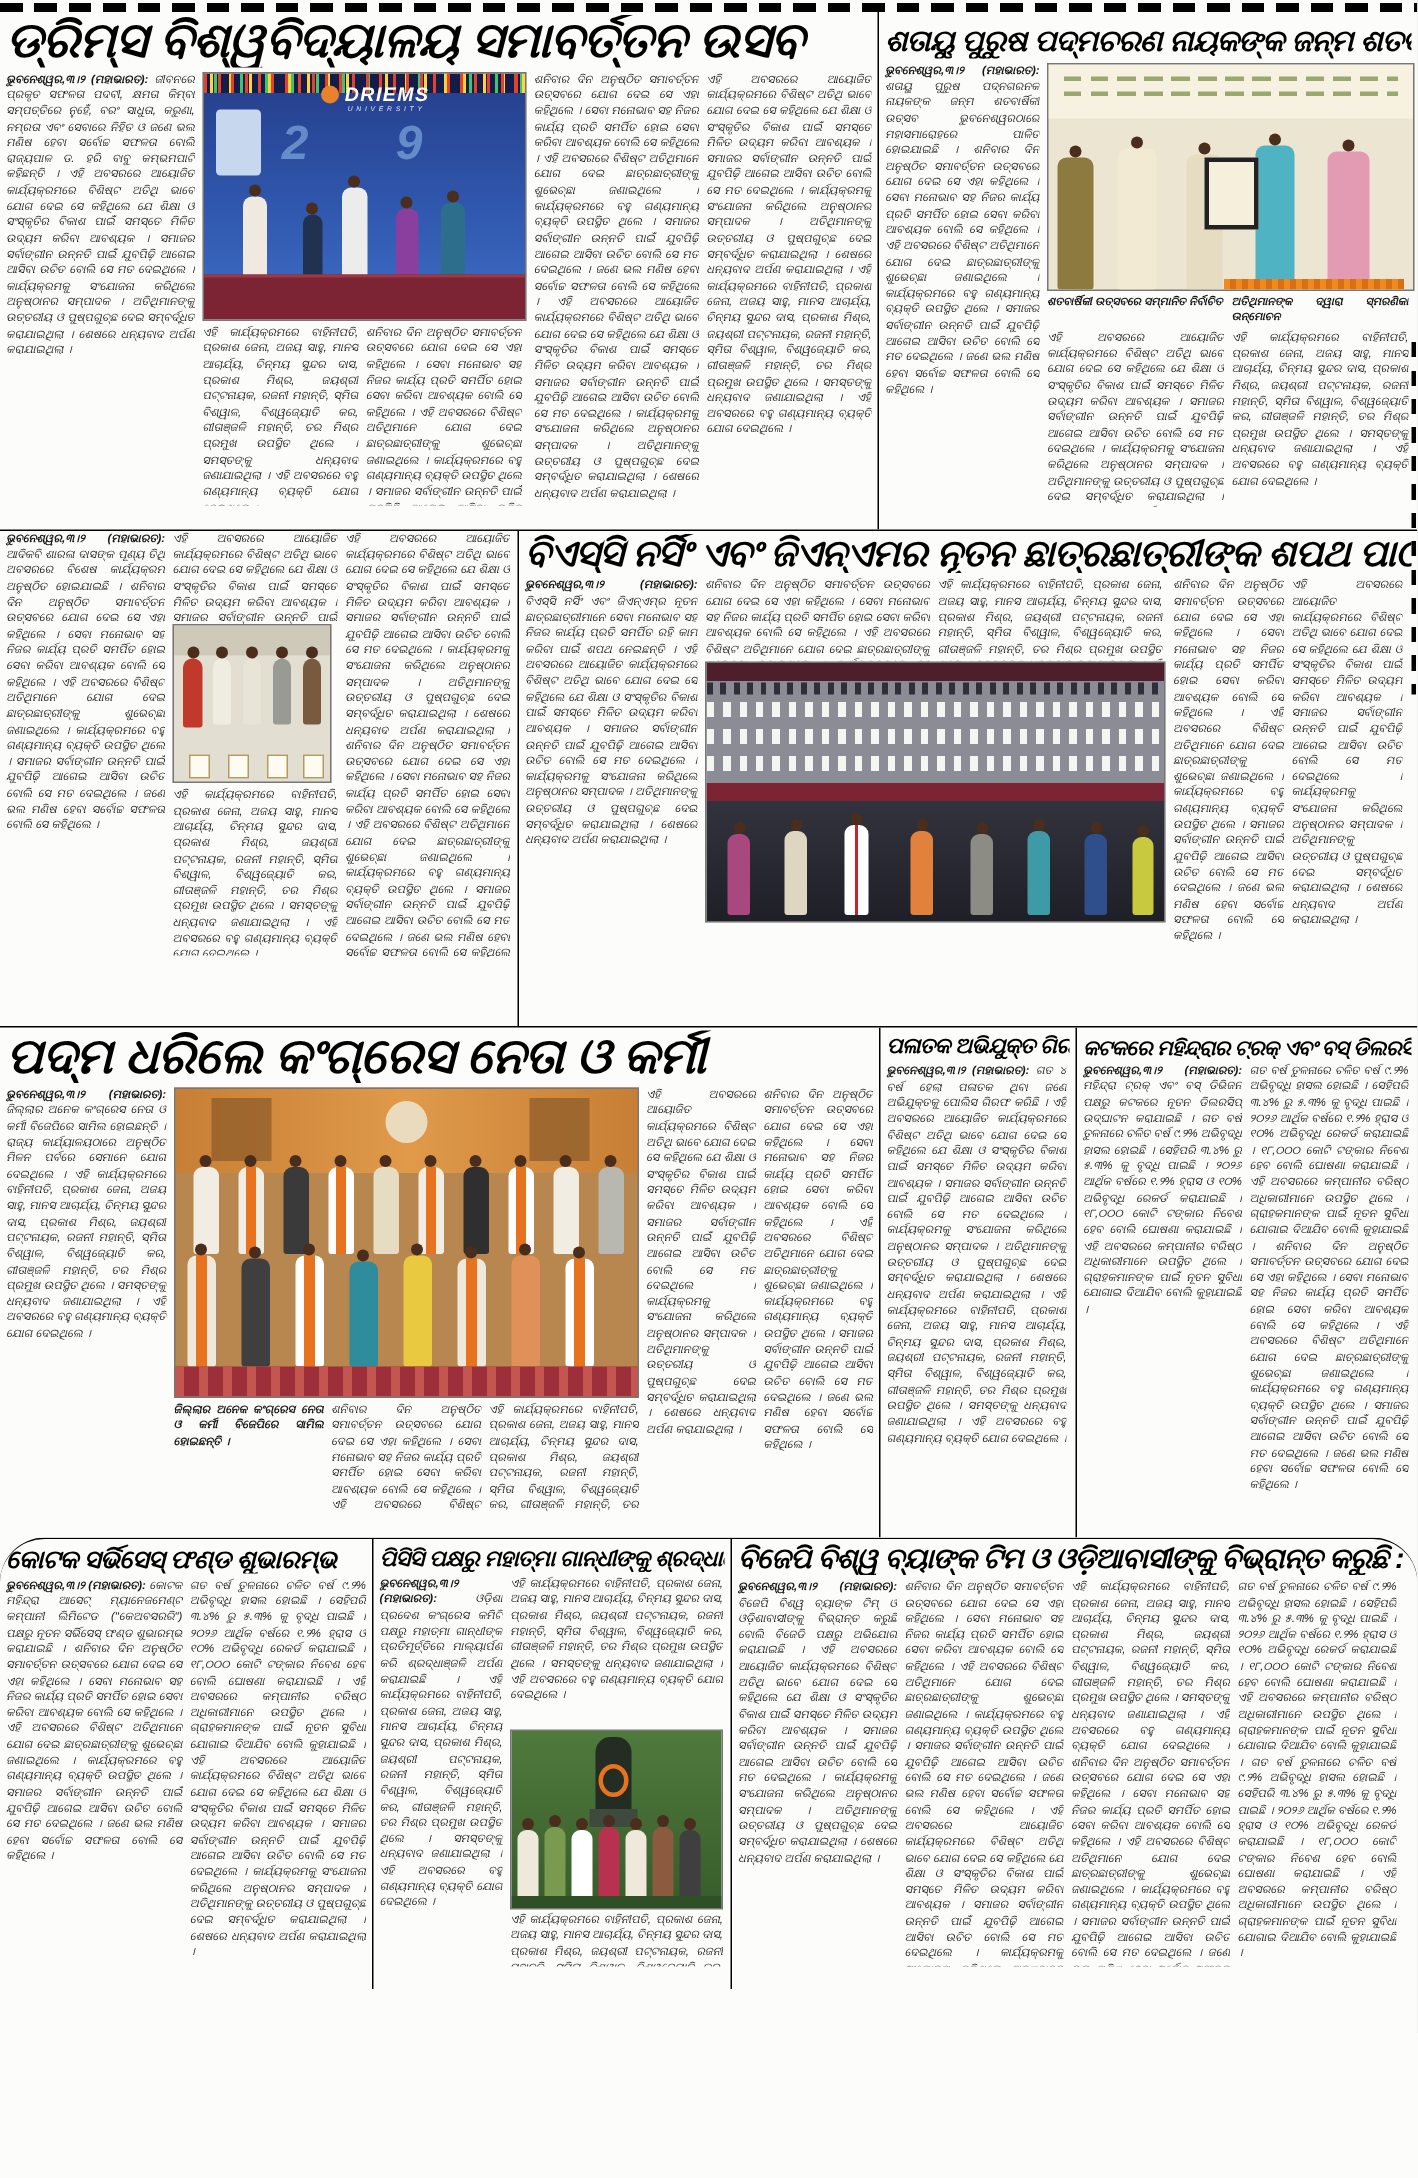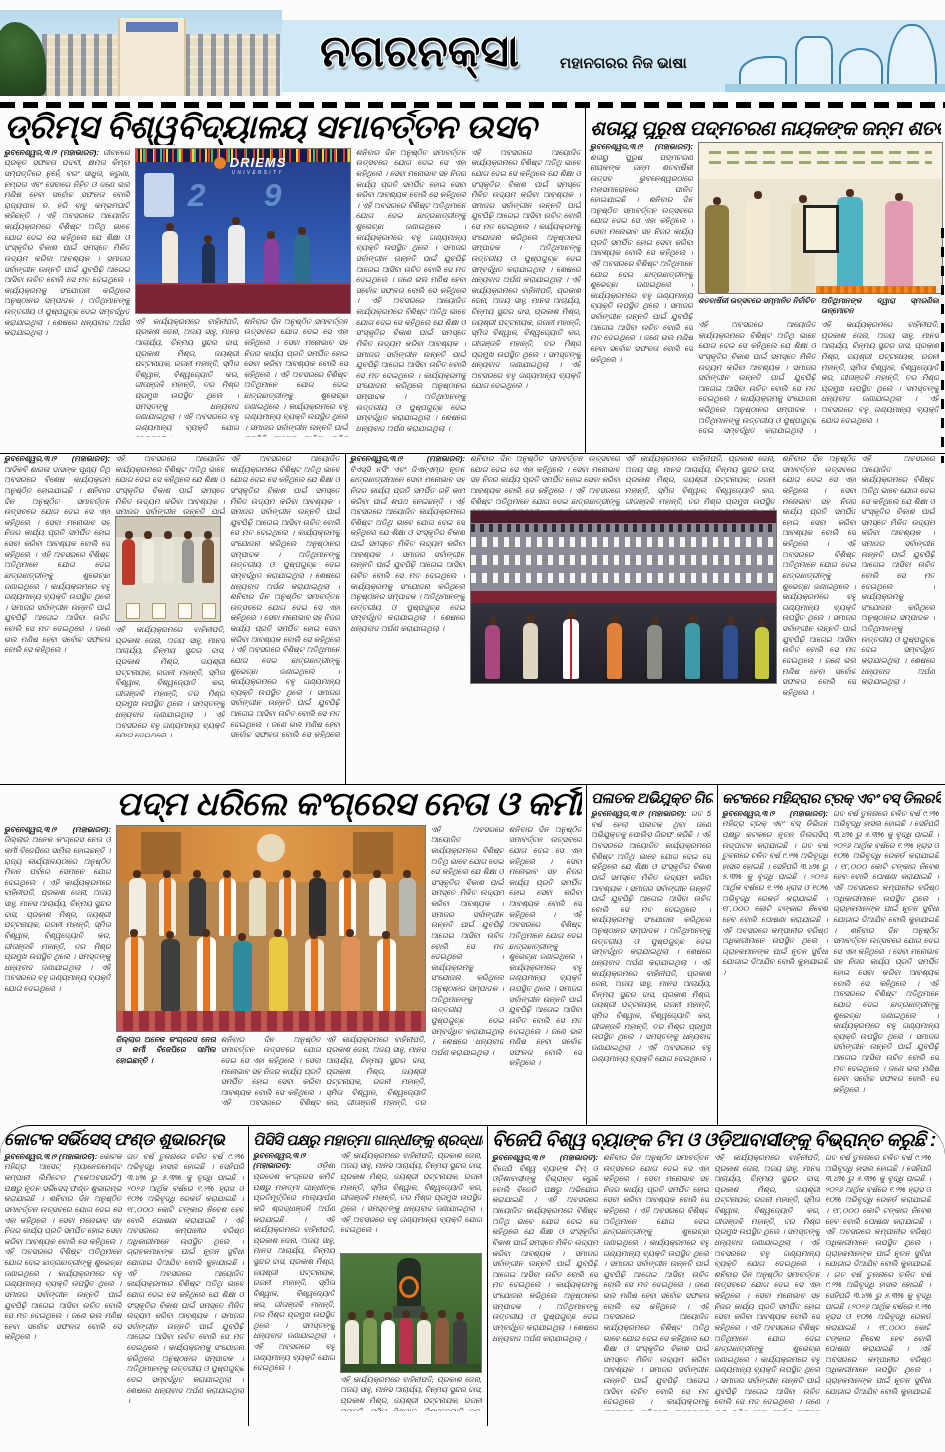--- a/index.html
+++ b/index.html
@@ -40,21 +40,21 @@
   .sec-b{height:330px;border-top:1.5px solid #000;}
   .sec-c{height:340px;border-top:1.5px solid #000;}
   .sec-d{height:300px;border-top:1.5px solid #000;border-radius:30px;}
   article{position:relative;overflow:hidden;padding:0 4px;box-sizing:border-box;}
   .vr{border-right:1.5px solid #000;}
   h2{margin:2px 0 3px 0;font-weight:bold;color:#000;letter-spacing:-.5px;line-height:1.05;white-space:nowrap;overflow:hidden;}
   .hl-a1{font-size:33px;}
   .hl-a2{font-size:20px;padding-top:8px;}
   .hl-b1{font-size:27px;}
   .hl-b2{font-size:25px;}
-  .hl-c1{font-size:33px;text-align:right;}
+  .hl-c1{font-size:33px;}
   .hl-c2{font-size:14.5px;padding-top:4px;}
   .hl-c3{font-size:14px;padding-top:4px;}
   .hl-d1{font-size:17px;padding-top:3px;}
   .hl-d2{font-size:15px;padding-top:4px;}
   .hl-d3{font-size:19px;padding-top:2px;}
   .row{display:flex;gap:5px;}
   .col{font-size:7.6px;line-height:1.4;text-align:justify;overflow:hidden;color:#151515;word-break:break-word;}
   .byline{font-weight:bold;}
   .cap{font-size:7.4px;font-weight:bold;line-height:1.3;overflow:hidden;text-align:justify;}
   
@@ -106,40 +106,20 @@
   .d2-ped{position:absolute;top:52px;left:52px;width:32px;height:12px;background:#3f4a3f;}
   .d2-grass{position:absolute;bottom:0;left:0;right:0;height:8px;background:#2f4f26;}
   .fold-mark{position:absolute;right:1px;top:228px;width:3px;height:235px;
              background:repeating-linear-gradient(180deg,#000 0 10px,transparent 10px 19px);}
 </style>
 </head>
 <body>
 
 <div class="page">
 
-  <header class="masthead">
-    <div class="mh-band">
-      <span class="mh-title">ନଗରନକ୍ସା</span>
-      <span class="mh-sub">ମହାନଗରର ନିଜ ଭାଷା</span>
-    </div>
-    <div class="mh-photo">
-      <div class="mh-bldg"></div>
-      <div class="mh-tower">
-        <div class="mh-sign"></div>
-      </div>
-      <div class="mh-tree"></div>
-    </div>
-    <div class="mh-art">
-      <div class="tpl tpl1"></div>
-      <div class="tpl tpl2"></div>
-      <div class="tpl tpl3"></div>
-      <div class="tpl tpl4"></div>
-      <div class="mh-base"></div>
-    </div>
-  </header>
 
   <div class="dashes"></div>
 
   <main>
 
     <section class="sec-a">
       <article class="vr" style="width:586px;">
         <h2 class="hl-a1">ଡ୍ରିମ୍ସ ବିଶ୍ୱବିଦ୍ୟାଳୟ ସମାବର୍ତ୍ତନ ଉସବ</h2>
         <div class="row">
           <div class="col" style="width:128px;height:292px;">
@@ -182,21 +162,21 @@
             <span>ଏହି କାର୍ଯ୍ୟକ୍ରମରେ ବାହିନୀପତି, ପ୍ରକାଶ ଜେନା, ଅଜୟ ସାହୁ, ମାନସ ଆଚାର୍ଯ୍ୟ, ଚିନ୍ମୟ ସୁନ୍ଦର ଦାସ, ପ୍ରକାଶ ମିଶ୍ର, ଜୟଶ୍ରୀ ପଟ୍ଟନାୟକ, ରଜନୀ ମହାନ୍ତି, ସ୍ମିତା ବିଶ୍ୱାଳ, ବିଶ୍ୱଜ୍ୟୋତି କର, ଗୀତାଞ୍ଜଳି ମହାନ୍ତି, ତର ମିଶ୍ର ପ୍ରମୁଖ ଉପସ୍ଥିତ ଥିଲେ । ସମସ୍ତଙ୍କୁ ଧନ୍ୟବାଦ ଜଣାଯାଇଥିଲା । ଏହି ଅବସରରେ ବହୁ ଗଣ୍ୟମାନ୍ୟ ବ୍ୟକ୍ତି ଯୋଗ ଦେଇଥିଲେ ।</span>
           </div>
         </div>
       </article>
 
       <article style="width:359px;">
         <h2 class="hl-a2">ଶତାୟୁ ପୁରୁଷ ପଦ୍ମଚରଣ ନାୟକଙ୍କ ଜନ୍ମ ଶତବାର୍ଷିକୀ</h2>
         <div class="row">
           <div class="col" style="width:104px;height:300px;">
             <span class="byline">ଭୁବନେଶ୍ୱର,୩।୨ (ମହାଭାରତ):</span>
-            <span>ଶତାୟୁ ପୁରୁଷ ପଦ୍ମଚରଣ ନାୟକଙ୍କ ଜନ୍ମ ଶତବାର୍ଷିକୀ ଉତ୍ସବ ଭୁବନେଶ୍ୱରଠାରେ ମହାସମାରୋହରେ ପାଳିତ ହୋଇଯାଇଛି ।</span>
+            <span>ଶତାୟୁ ପୁରୁଷ ପଦ୍ନଗରନକ ନାୟକଙ୍କ ଜନ୍ମ ଶତବାର୍ଷିକୀ ଉତ୍ସବ ଭୁବନେଶ୍ୱରଠାରେ ମହାସମାରୋହରେ ପାଳିତ ହୋଇଯାଇଛି ।</span>
             <span>ଶନିବାର ଦିନ ଅନୁଷ୍ଠିତ ସମାବର୍ତ୍ତନ ଉତ୍ସବରେ ଯୋଗ ଦେଇ ସେ ଏହା କହିଥିଲେ । ସେବା ମନୋଭାବ ସହ ନିଜର କାର୍ଯ୍ୟ ପ୍ରତି ସମର୍ପିତ ହୋଇ ସେବା କରିବା ଆବଶ୍ୟକ ବୋଲି ସେ କହିଥିଲେ । ଏହି ଅବସରରେ ବିଶିଷ୍ଟ ଅତିଥିମାନେ ଯୋଗ ଦେଇ ଛାତ୍ରଛାତ୍ରୀଙ୍କୁ ଶୁଭେଚ୍ଛା ଜଣାଇଥିଲେ । କାର୍ଯ୍ୟକ୍ରମରେ ବହୁ ଗଣ୍ୟମାନ୍ୟ ବ୍ୟକ୍ତି ଉପସ୍ଥିତ ଥିଲେ । ସମାଜର ସର୍ବାଙ୍ଗୀନ ଉନ୍ନତି ପାଇଁ ଯୁବପିଢ଼ି ଆଗେଇ ଆସିବା ଉଚିତ ବୋଲି ସେ ମତ ଦେଇଥିଲେ । ଜଣେ ଭଲ ମଣିଷ ହେବା ସର୍ବୋଚ୍ଚ ସଫଳତା ବୋଲି ସେ କହିଥିଲେ ।</span>
           </div>
           <div style="width:243px;">
             <div class="photo p-a2">
               <div class="a2-banner">
                 <div class="a2-line" style="top:8px;"></div>
                 <div class="a2-line" style="top:18px;"></div>
               </div>
               <i class="fig" style="bottom:0;left:6px;width:24px;height:88px;background:#8c7a3f;"></i>
               <i class="fig" style="bottom:0;left:46px;width:26px;height:94px;background:#f2ead2;"></i>
@@ -252,20 +232,21 @@
             </div>
           </div>
           <div class="col" style="width:110px;height:284px;">
             <span>ଏହି ଅବସରରେ ଆୟୋଜିତ କାର୍ଯ୍ୟକ୍ରମରେ ବିଶିଷ୍ଟ ଅତିଥି ଭାବେ ଯୋଗ ଦେଇ ସେ କହିଥିଲେ ଯେ ଶିକ୍ଷା ଓ ସଂସ୍କୃତିର ବିକାଶ ପାଇଁ ସମସ୍ତେ ମିଳିତ ଉଦ୍ୟମ କରିବା ଆବଶ୍ୟକ । ସମାଜର ସର୍ବାଙ୍ଗୀନ ଉନ୍ନତି ପାଇଁ ଯୁବପିଢ଼ି ଆଗେଇ ଆସିବା ଉଚିତ ବୋଲି ସେ ମତ ଦେଇଥିଲେ । କାର୍ଯ୍ୟକ୍ରମକୁ ସଂଯୋଜନା କରିଥିଲେ ଅନୁଷ୍ଠାନର ସମ୍ପାଦକ । ଅତିଥିମାନଙ୍କୁ ଉତ୍ତରୀୟ ଓ ପୁଷ୍ପଗୁଚ୍ଛ ଦେଇ ସମ୍ବର୍ଦ୍ଧିତ କରାଯାଇଥିଲା । ଶେଷରେ ଧନ୍ୟବାଦ ଅର୍ପଣ କରାଯାଇଥିଲା ।</span>
             <span>ଶନିବାର ଦିନ ଅନୁଷ୍ଠିତ ସମାବର୍ତ୍ତନ ଉତ୍ସବରେ ଯୋଗ ଦେଇ ସେ ଏହା କହିଥିଲେ । ସେବା ମନୋଭାବ ସହ ନିଜର କାର୍ଯ୍ୟ ପ୍ରତି ସମର୍ପିତ ହୋଇ ସେବା କରିବା ଆବଶ୍ୟକ ବୋଲି ସେ କହିଥିଲେ । ଏହି ଅବସରରେ ବିଶିଷ୍ଟ ଅତିଥିମାନେ ଯୋଗ ଦେଇ ଛାତ୍ରଛାତ୍ରୀଙ୍କୁ ଶୁଭେଚ୍ଛା ଜଣାଇଥିଲେ । କାର୍ଯ୍ୟକ୍ରମରେ ବହୁ ଗଣ୍ୟମାନ୍ୟ ବ୍ୟକ୍ତି ଉପସ୍ଥିତ ଥିଲେ । ସମାଜର ସର୍ବାଙ୍ଗୀନ ଉନ୍ନତି ପାଇଁ ଯୁବପିଢ଼ି ଆଗେଇ ଆସିବା ଉଚିତ ବୋଲି ସେ ମତ ଦେଇଥିଲେ । ଜଣେ ଭଲ ମଣିଷ ହେବା ସର୍ବୋଚ୍ଚ ସଫଳତା ବୋଲି ସେ କହିଥିଲେ ।</span>
           </div>
         </div>
       </article>
 
       <article style="width:599px;">
+        <h2 class="hl-b2">ବିଏସ୍‌ସି ନର୍ସିଂ ଏବଂ ଜିଏନ୍‌ଏମର ନୂତନ ଛାତ୍ରଛାତ୍ରୀଙ୍କ ଶପଥ ପାଠ</h2>
         <div class="row">
           <div class="col" style="width:115px;height:286px;">
             <span class="byline">ଭୁବନେଶ୍ୱର,୩।୨ (ମହାଭାରତ):</span>
             <span>ବିଏସ୍‌ସି ନର୍ସିଂ ଏବଂ ଜିଏନ୍‌ଏମ୍‌ର ନୂତନ ଛାତ୍ରଛାତ୍ରୀମାନେ ସେବା ମନୋଭାବ ସହ ନିଜର କାର୍ଯ୍ୟ ପ୍ରତି ସମର୍ପିତ ରହି କାମ କରିବା ପାଇଁ ଶପଥ ନେଇଛନ୍ତି ।</span>
             <span>ଏହି ଅବସରରେ ଆୟୋଜିତ କାର୍ଯ୍ୟକ୍ରମରେ ବିଶିଷ୍ଟ ଅତିଥି ଭାବେ ଯୋଗ ଦେଇ ସେ କହିଥିଲେ ଯେ ଶିକ୍ଷା ଓ ସଂସ୍କୃତିର ବିକାଶ ପାଇଁ ସମସ୍ତେ ମିଳିତ ଉଦ୍ୟମ କରିବା ଆବଶ୍ୟକ । ସମାଜର ସର୍ବାଙ୍ଗୀନ ଉନ୍ନତି ପାଇଁ ଯୁବପିଢ଼ି ଆଗେଇ ଆସିବା ଉଚିତ ବୋଲି ସେ ମତ ଦେଇଥିଲେ । କାର୍ଯ୍ୟକ୍ରମକୁ ସଂଯୋଜନା କରିଥିଲେ ଅନୁଷ୍ଠାନର ସମ୍ପାଦକ । ଅତିଥିମାନଙ୍କୁ ଉତ୍ତରୀୟ ଓ ପୁଷ୍ପଗୁଚ୍ଛ ଦେଇ ସମ୍ବର୍ଦ୍ଧିତ କରାଯାଇଥିଲା । ଶେଷରେ ଧନ୍ୟବାଦ ଅର୍ପଣ କରାଯାଇଥିଲା ।</span>
           </div>
           <div style="width:307px;">
             <div class="row">
               <div class="col" style="width:150px;height:56px;">
                 <span>ଶନିବାର ଦିନ ଅନୁଷ୍ଠିତ ସମାବର୍ତ୍ତନ ଉତ୍ସବରେ ଯୋଗ ଦେଇ ସେ ଏହା କହିଥିଲେ । ସେବା ମନୋଭାବ ସହ ନିଜର କାର୍ଯ୍ୟ ପ୍ରତି ସମର୍ପିତ ହୋଇ ସେବା କରିବା ଆବଶ୍ୟକ ବୋଲି ସେ କହିଥିଲେ । ଏହି ଅବସରରେ ବିଶିଷ୍ଟ ଅତିଥିମାନେ ଯୋଗ ଦେଇ ଛାତ୍ରଛାତ୍ରୀଙ୍କୁ ଶୁଭେଚ୍ଛା ଜଣାଇଥିଲେ । କାର୍ଯ୍ୟକ୍ରମରେ ବହୁ ଗଣ୍ୟମାନ୍ୟ ବ୍ୟକ୍ତି ଉପସ୍ଥିତ ଥିଲେ । ସମାଜର ସର୍ବାଙ୍ଗୀନ ଉନ୍ନତି ପାଇଁ ଯୁବପିଢ଼ି ଆଗେଇ ଆସିବା ଉଚିତ ବୋଲି ସେ ମତ ଦେଇଥିଲେ । ଜଣେ ଭଲ ମଣିଷ ହେବା ସର୍ବୋଚ୍ଚ ସଫଳତା ବୋଲି ସେ କହିଥିଲେ ।</span>
@@ -359,21 +340,21 @@
           <div class="col" style="width:74px;height:288px;">
             <span>ଶନିବାର ଦିନ ଅନୁଷ୍ଠିତ ସମାବର୍ତ୍ତନ ଉତ୍ସବରେ ଯୋଗ ଦେଇ ସେ ଏହା କହିଥିଲେ । ସେବା ମନୋଭାବ ସହ ନିଜର କାର୍ଯ୍ୟ ପ୍ରତି ସମର୍ପିତ ହୋଇ ସେବା କରିବା ଆବଶ୍ୟକ ବୋଲି ସେ କହିଥିଲେ । ଏହି ଅବସରରେ ବିଶିଷ୍ଟ ଅତିଥିମାନେ ଯୋଗ ଦେଇ ଛାତ୍ରଛାତ୍ରୀଙ୍କୁ ଶୁଭେଚ୍ଛା ଜଣାଇଥିଲେ । କାର୍ଯ୍ୟକ୍ରମରେ ବହୁ ଗଣ୍ୟମାନ୍ୟ ବ୍ୟକ୍ତି ଉପସ୍ଥିତ ଥିଲେ । ସମାଜର ସର୍ବାଙ୍ଗୀନ ଉନ୍ନତି ପାଇଁ ଯୁବପିଢ଼ି ଆଗେଇ ଆସିବା ଉଚିତ ବୋଲି ସେ ମତ ଦେଇଥିଲେ । ଜଣେ ଭଲ ମଣିଷ ହେବା ସର୍ବୋଚ୍ଚ ସଫଳତା ବୋଲି ସେ କହିଥିଲେ ।</span>
           </div>
         </div>
       </article>
 
       <article class="vr" style="width:131px;">
         <h2 class="hl-c2">ପଳାତକ ଅଭିଯୁକ୍ତ ଗିରଫ</h2>
         <div class="col" style="width:120px;height:300px;">
           <span class="byline">ଭୁବନେଶ୍ୱର,୩।୨ (ମହାଭାରତ):</span>
-          <span>ଗତ 5 ବର୍ଷ ହେଲା ପଳାତକ ଥିବା ଜଣେ ଅଭିଯୁକ୍ତକୁ ପୋଲିସ ଗିରଫ କରିଛି ।</span>
+          <span>ଗତ ୪ ବର୍ଷ ହେଲା ପଳାତକ ଥିବା ଜଣେ ଅଭିଯୁକ୍ତକୁ ପୋଲିସ ଗିରଫ କରିଛି ।</span>
           <span>ଏହି ଅବସରରେ ଆୟୋଜିତ କାର୍ଯ୍ୟକ୍ରମରେ ବିଶିଷ୍ଟ ଅତିଥି ଭାବେ ଯୋଗ ଦେଇ ସେ କହିଥିଲେ ଯେ ଶିକ୍ଷା ଓ ସଂସ୍କୃତିର ବିକାଶ ପାଇଁ ସମସ୍ତେ ମିଳିତ ଉଦ୍ୟମ କରିବା ଆବଶ୍ୟକ । ସମାଜର ସର୍ବାଙ୍ଗୀନ ଉନ୍ନତି ପାଇଁ ଯୁବପିଢ଼ି ଆଗେଇ ଆସିବା ଉଚିତ ବୋଲି ସେ ମତ ଦେଇଥିଲେ । କାର୍ଯ୍ୟକ୍ରମକୁ ସଂଯୋଜନା କରିଥିଲେ ଅନୁଷ୍ଠାନର ସମ୍ପାଦକ । ଅତିଥିମାନଙ୍କୁ ଉତ୍ତରୀୟ ଓ ପୁଷ୍ପଗୁଚ୍ଛ ଦେଇ ସମ୍ବର୍ଦ୍ଧିତ କରାଯାଇଥିଲା । ଶେଷରେ ଧନ୍ୟବାଦ ଅର୍ପଣ କରାଯାଇଥିଲା ।</span>
           <span>ଏହି କାର୍ଯ୍ୟକ୍ରମରେ ବାହିନୀପତି, ପ୍ରକାଶ ଜେନା, ଅଜୟ ସାହୁ, ମାନସ ଆଚାର୍ଯ୍ୟ, ଚିନ୍ମୟ ସୁନ୍ଦର ଦାସ, ପ୍ରକାଶ ମିଶ୍ର, ଜୟଶ୍ରୀ ପଟ୍ଟନାୟକ, ରଜନୀ ମହାନ୍ତି, ସ୍ମିତା ବିଶ୍ୱାଳ, ବିଶ୍ୱଜ୍ୟୋତି କର, ଗୀତାଞ୍ଜଳି ମହାନ୍ତି, ତର ମିଶ୍ର ପ୍ରମୁଖ ଉପସ୍ଥିତ ଥିଲେ । ସମସ୍ତଙ୍କୁ ଧନ୍ୟବାଦ ଜଣାଯାଇଥିଲା । ଏହି ଅବସରରେ ବହୁ ଗଣ୍ୟମାନ୍ୟ ବ୍ୟକ୍ତି ଯୋଗ ଦେଇଥିଲେ ।</span>
         </div>
       </article>
 
       <article style="width:227px;">
         <h2 class="hl-c3">କଟକରେ ମହିନ୍ଦ୍ରାର ଟ୍ରକ୍ ଏବଂ ବସ୍ ଡିଲରସିପ୍</h2>
         <div class="row">
           <div class="col" style="width:106px;height:300px;">
             <span class="byline">ଭୁବନେଶ୍ୱର,୩।୨ (ମହାଭାରତ):</span>

